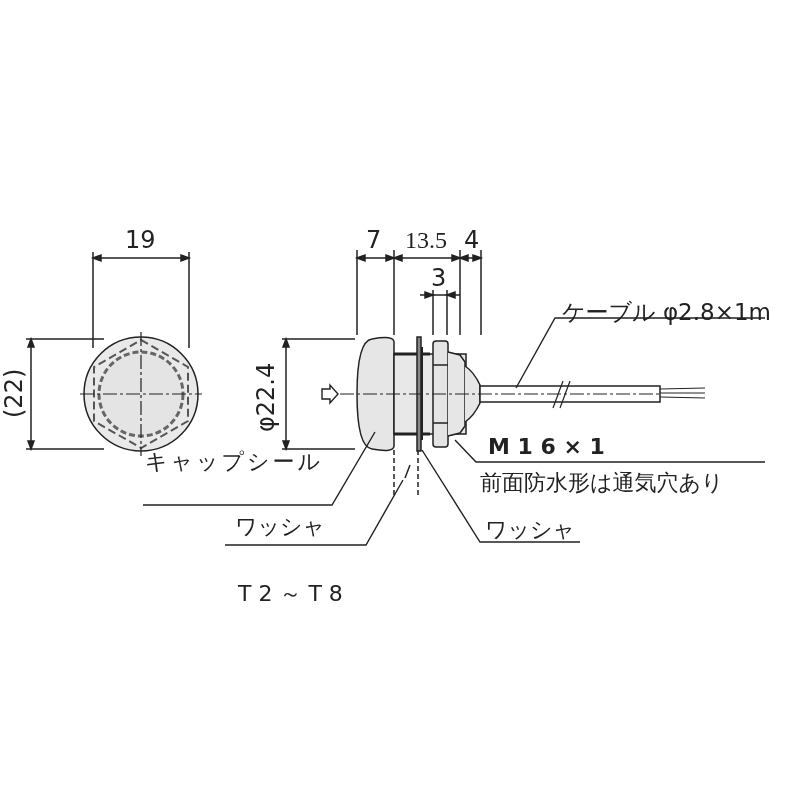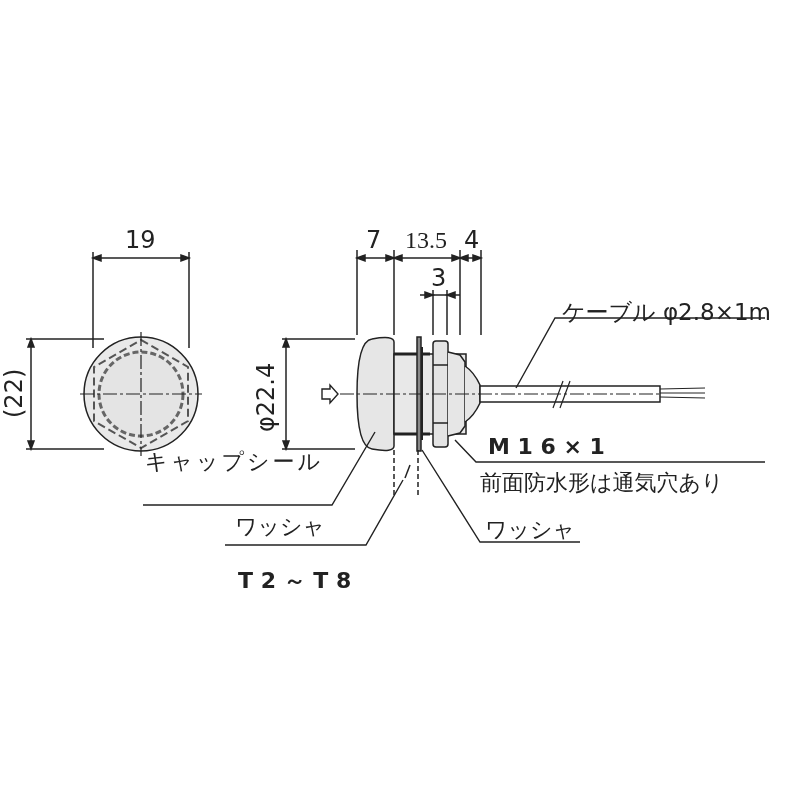--- a/index.html
+++ b/index.html
@@ -120,13 +120,13 @@
 <div class="lbl dim" style="left:464px;top:228px;">4</div>
 <div class="lbl dim" style="left:431px;top:266px;">3</div>
 <div class="lbl dim vert" style="left:254px;top:432px;">φ22.4</div>
 
 <div class="lbl" style="left:562px;top:301px;font-size:23px;">ケーブル φ2.8×1m</div>
 <div class="lbl" style="left:488px;top:436px;font-weight:bold;">M 1 6 × 1</div>
 <div class="lbl" style="left:480px;top:472px;">前面防水形は通気穴あり</div>
 <div class="lbl" style="left:485px;top:519px;">ワッシャ</div>
 <div class="lbl" style="left:145px;top:451px;letter-spacing:3px;">キャップシール</div>
 <div class="lbl" style="left:235px;top:516px;">ワッシャ</div>
-<div class="lbl" style="left:238px;top:570px;font-weight:bold;">T 2 ～ T 8</div>
+<div class="lbl" style="left:238px;top:583px;">T 2 ～ T 8</div>
 
 </body></html>

